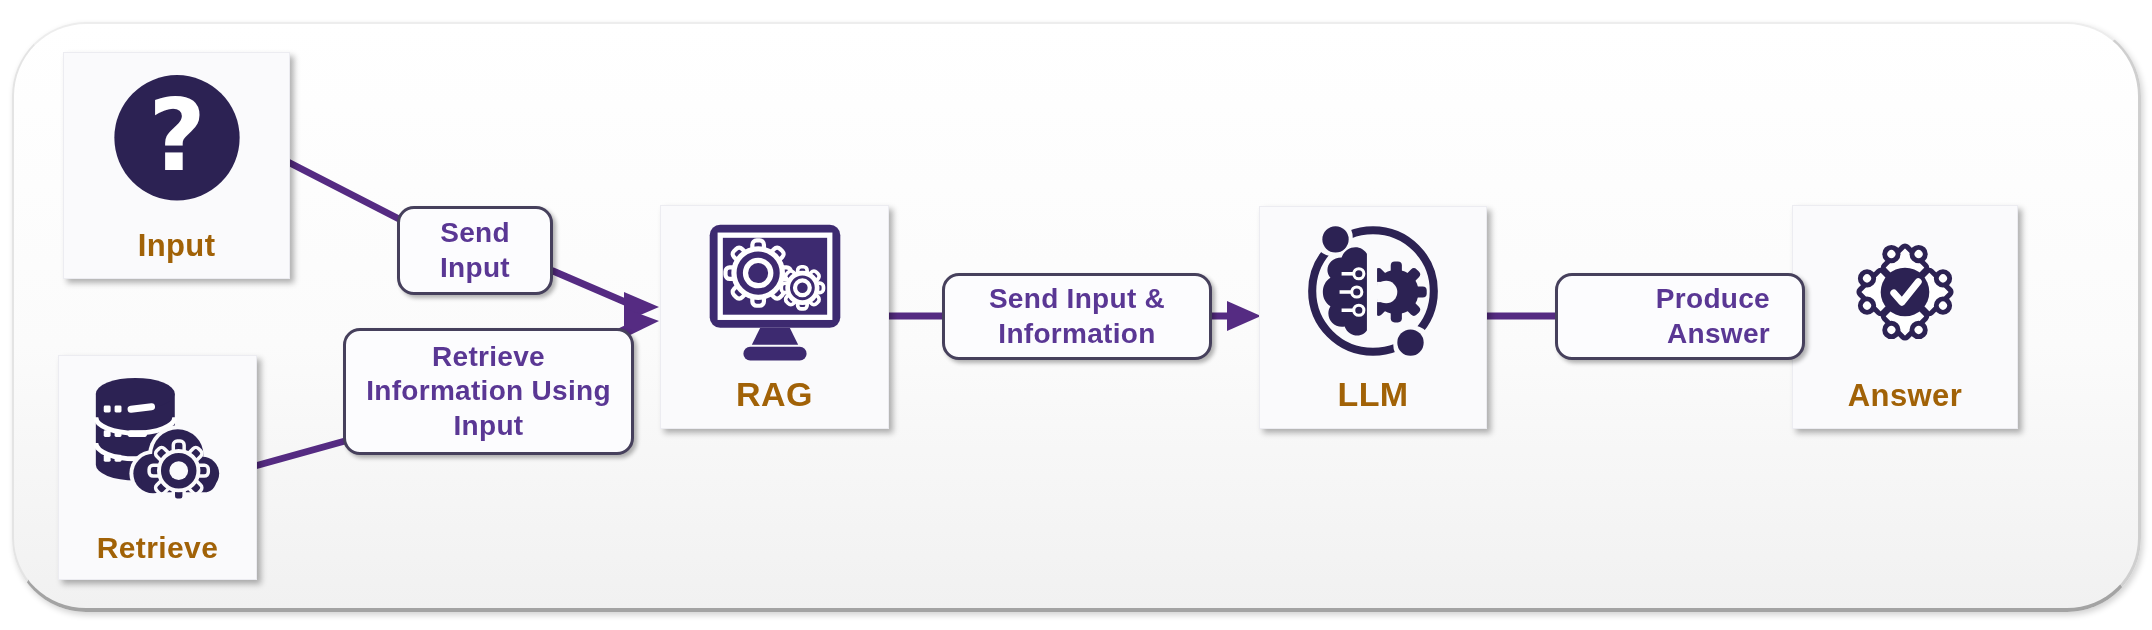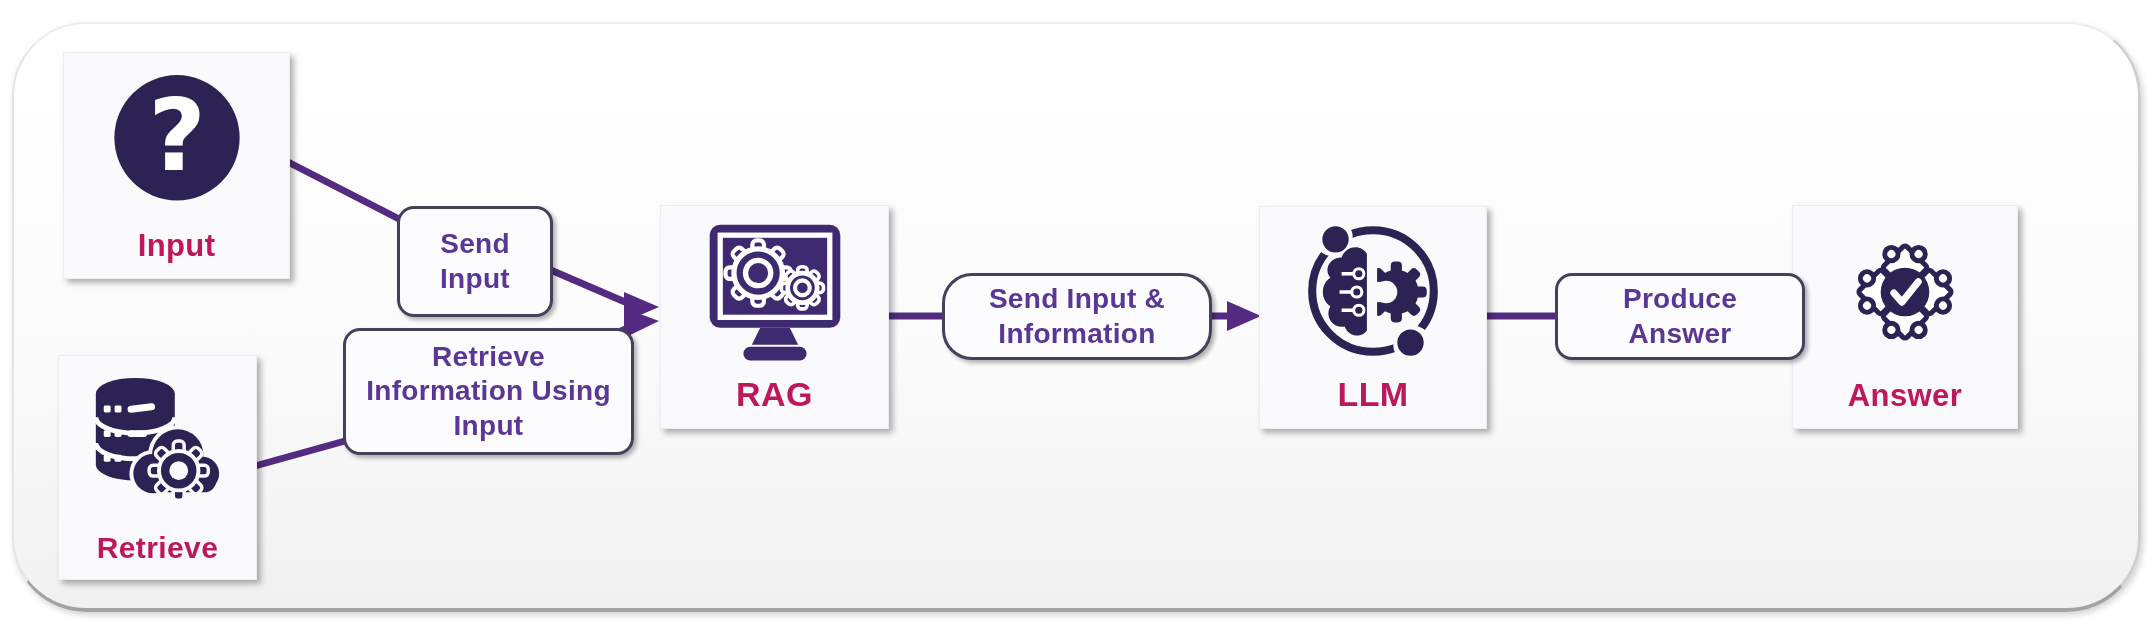--- a/index.html
+++ b/index.html
@@ -18,21 +18,21 @@
     box-shadow:2px 3px 6px rgba(0,0,0,0.18);
   }
   #wires{position:absolute;left:0;top:0;width:2152px;height:630px;z-index:1;}
   .node{
     position:absolute;z-index:2;display:flex;flex-direction:column;align-items:center;
     background:#fafafc;border:1px solid #ececf1;
     box-shadow:4px 4px 6px rgba(0,0,0,0.30);
   }
   .node .icon{flex:1;display:flex;align-items:center;justify-content:center;width:100%;}
   .node .nlabel{
-    font-weight:800;color:#be185d;letter-spacing:.4px;
+    font-weight:800;color:#a16207;letter-spacing:.4px;
     margin-bottom:14px;white-space:nowrap;
   }
   .edge-label{
     position:absolute;z-index:3;display:flex;align-items:center;justify-content:center;
     text-align:center;background:#fcfcfe;
     border:3px solid #46405c;border-radius:17px;
     box-shadow:3px 3px 4px rgba(0,0,0,0.30);
     color:#5a3794;font-weight:800;line-height:1.22;letter-spacing:.3px;
   }
 </style>
@@ -202,28 +202,28 @@
               <circle cx="39" cy="92" r="6.5"></circle>
           </g>
         </g>
         <circle cx="75" cy="75" r="24" fill="#2c2253"></circle>
         <polyline points="64,76 72,85 88,65" fill="none" stroke="#ffffff" stroke-width="7" stroke-linecap="round" stroke-linejoin="round"></polyline>
       </svg>
     </div>
     <div class="nlabel" style="font-size:31px;">Answer</div>
   </div>
 
-  <div class="edge-label" style="left:397px;top:206px;width:156px;height:111px;font-size:28px;padding:0 10px;box-sizing:border-box;">
+  <div class="edge-label" style="left:397px;top:206px;width:156px;height:89px;font-size:28px;padding:0 10px;box-sizing:border-box;">
       <span>Send Input</span>
     </div>
 
   <div class="edge-label" style="left:343px;top:328px;width:291px;height:127px;font-size:28px;padding:0 14px;box-sizing:border-box;">
       <span>Retrieve Information Using Input</span>
     </div>
 
-  <div class="edge-label" style="left:942px;top:273px;width:270px;height:87px;font-size:28px;padding:0 14px;box-sizing:border-box;border-radius:30px;">
+  <div class="edge-label" style="left:942px;top:273px;width:270px;height:87px;font-size:28px;padding:0 14px;box-sizing:border-box;">
       <span>Send Input &amp; Information</span>
     </div>
 
-  <div class="edge-label" style="left:1555px;top:273px;width:250px;height:87px;font-size:28px;padding:0 32px;box-sizing:border-box;">
+  <div class="edge-label" style="left:1555px;top:273px;width:250px;height:87px;font-size:28px;padding:0 32px;box-sizing:border-box;text-align:right;">
       <span>Produce Answer</span>
     </div>
 </div>
 
 </body></html>

